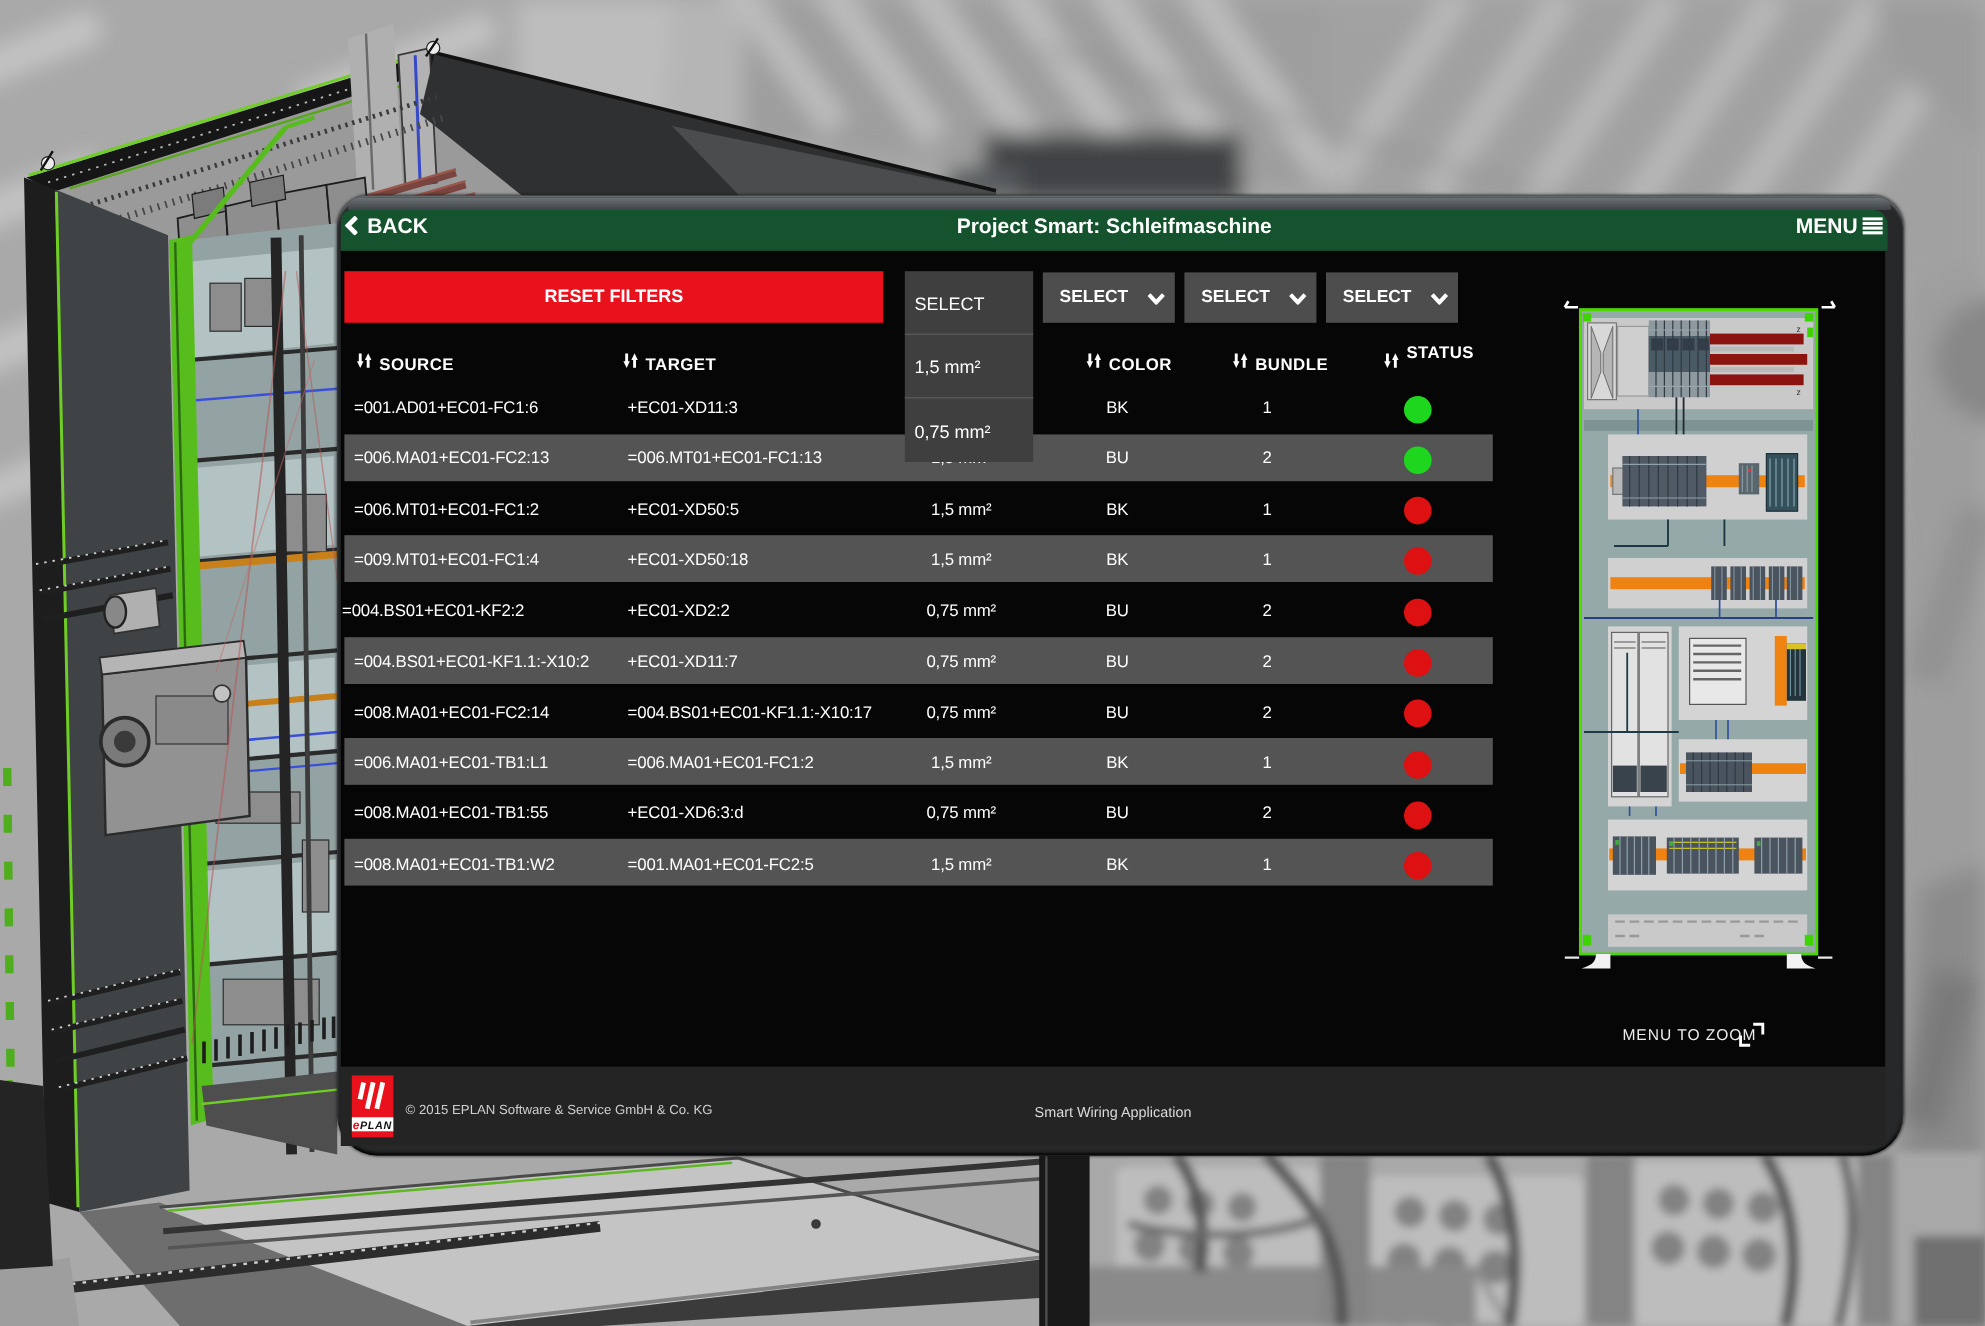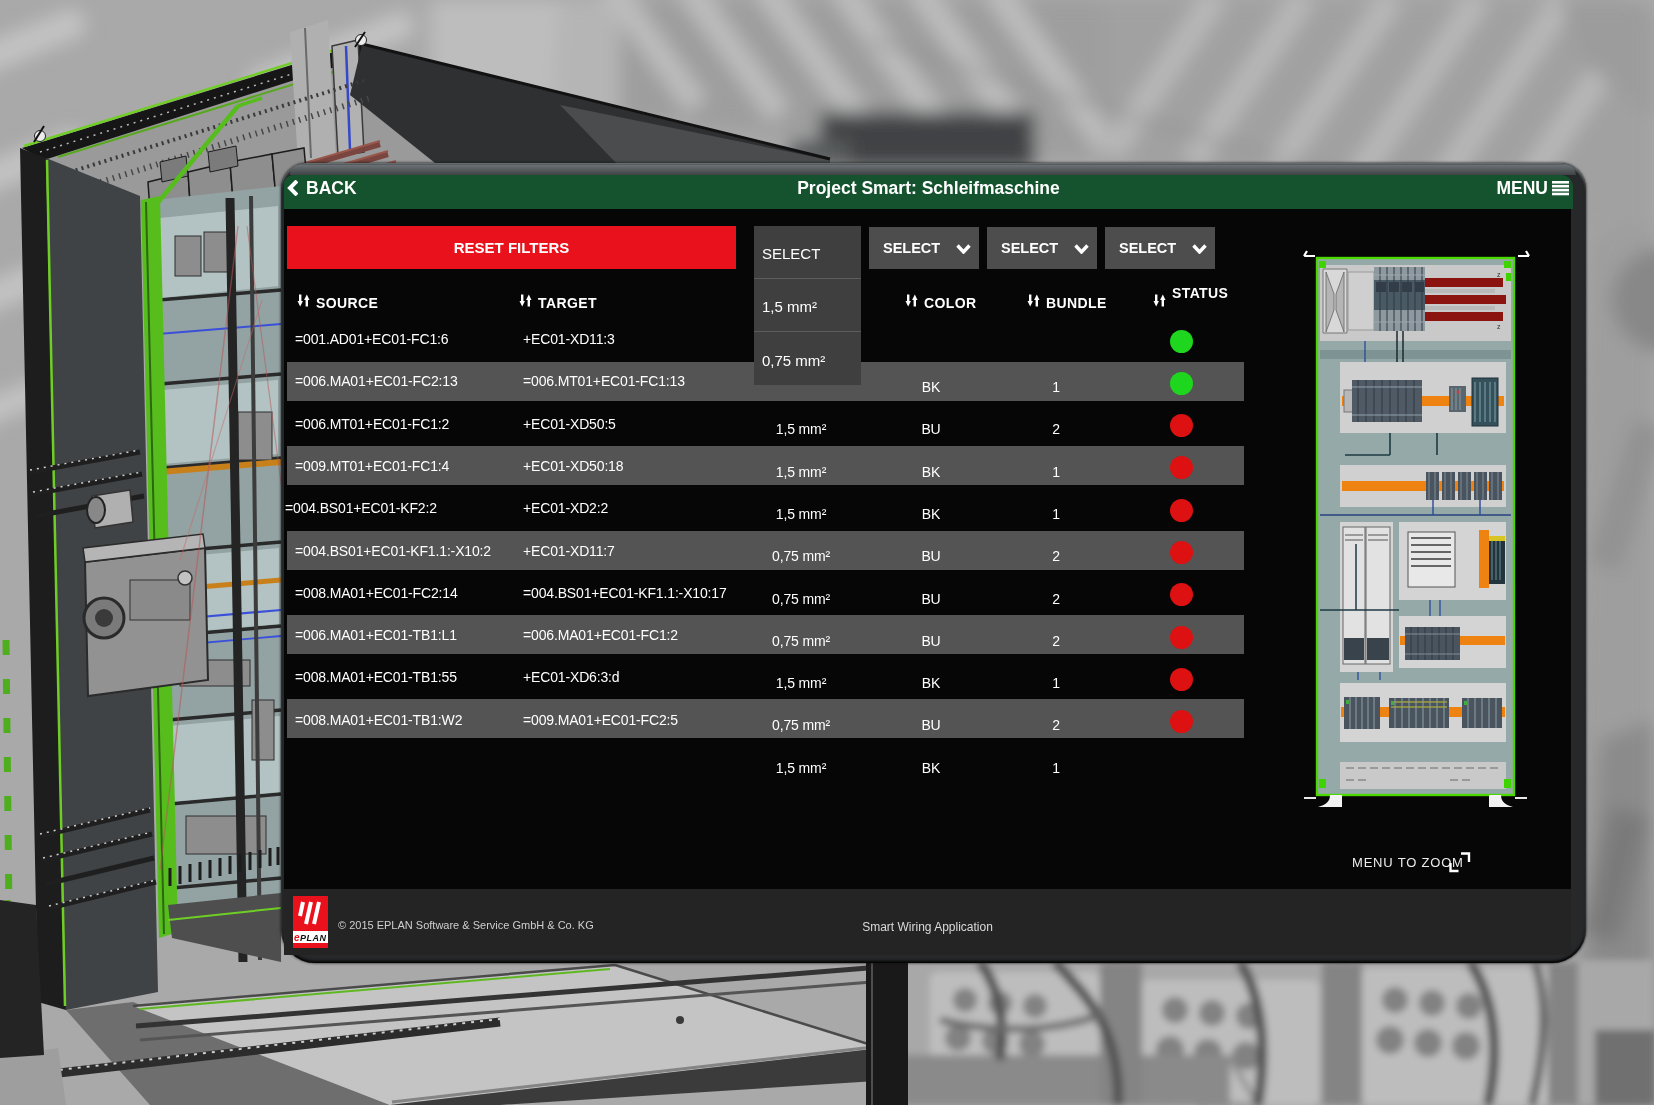--- a/index.html
+++ b/index.html
@@ -15,21 +15,21 @@
   .rtxt{color:#fff;font-weight:bold;font-size:17.5px;line-height:34px;}
   #footer{position:absolute;left:284px;top:889px;width:1287px;height:66px;background:#242424;}
   #reset{position:absolute;left:287px;top:226px;width:449px;height:43px;background:#e8111c;
          color:#fff;font-weight:bold;font-size:15px;text-align:center;line-height:43px;}
   .sel{position:absolute;top:227px;width:110px;height:42px;background:#4d4d4d;color:#fff;
        font-weight:bold;font-size:14.5px;line-height:42px;padding-left:14px;box-sizing:border-box;}
   .sel svg{position:absolute;right:8px;top:17px;}
   .grow{position:absolute;left:287px;width:957px;height:39px;background:#545454;}
   .hdr{position:absolute;color:#fff;font-size:14px;font-weight:bold;letter-spacing:.4px;}
   .cell{position:absolute;color:#fff;font-size:14px;letter-spacing:-0.15px;white-space:nowrap;}
-  .cc{transform:translateX(-50%);margin-top:48px;}
+  .cc{transform:translateX(-50%);}
   .dot{position:absolute;width:23px;height:23px;border-radius:50%;margin-left:-11.5px;margin-top:-11.5px;}
   #ddown{position:absolute;left:754px;top:226px;width:107px;height:159px;background:#3f3f3f;}
   #ddown div{position:absolute;left:8px;color:#fff;font-size:15px;}
   #ddown .dv{left:0;width:107px;height:1px;background:#5c5c5c;padding:0;}
   #pinch{position:absolute;left:1352px;top:855px;color:#ececec;font-size:13px;letter-spacing:.8px;}
 </style>
 </head>
 <body>
 
   <svg class="abs" width="1654" height="1105" style="left:0;top:0">
@@ -419,21 +419,21 @@
     <span class="cell cc" style="left:931px;top:627.0999999999999px">BK</span>
     <span class="cell cc" style="left:1056px;top:627.0999999999999px">1</span>
     <span class="dot" style="left:1181px;top:637.0999999999999px;background:#dd1111"></span>
     <span class="cell" style="left:295px;top:669.4px">=008.MA01+EC01-TB1:55</span>
     <span class="cell" style="left:523px;top:669.4px">+EC01-XD6:3:d</span>
     <span class="cell cc" style="left:801px;top:669.4px">0,75 mm²</span>
     <span class="cell cc" style="left:931px;top:669.4px">BU</span>
     <span class="cell cc" style="left:1056px;top:669.4px">2</span>
     <span class="dot" style="left:1181px;top:679.4px;background:#dd1111"></span>
     <span class="cell" style="left:295px;top:711.7px">=008.MA01+EC01-TB1:W2</span>
-    <span class="cell" style="left:523px;top:711.7px">=009.MA01+EC01-FC2:5</span>
+    <span class="cell" style="left:523px;top:711.7px">=001.MA01+EC01-FC2:5</span>
     <span class="cell cc" style="left:801px;top:711.7px">1,5 mm²</span>
     <span class="cell cc" style="left:931px;top:711.7px">BK</span>
     <span class="cell cc" style="left:1056px;top:711.7px">1</span>
     <span class="dot" style="left:1181px;top:721.7px;background:#dd1111"></span>
   </div>
 
   <div id="ddown">
     <div style="top:19px">SELECT</div>
     <div class="dv" style="top:52px"></div>
     <div style="top:72px">1,5 mm²</div>

